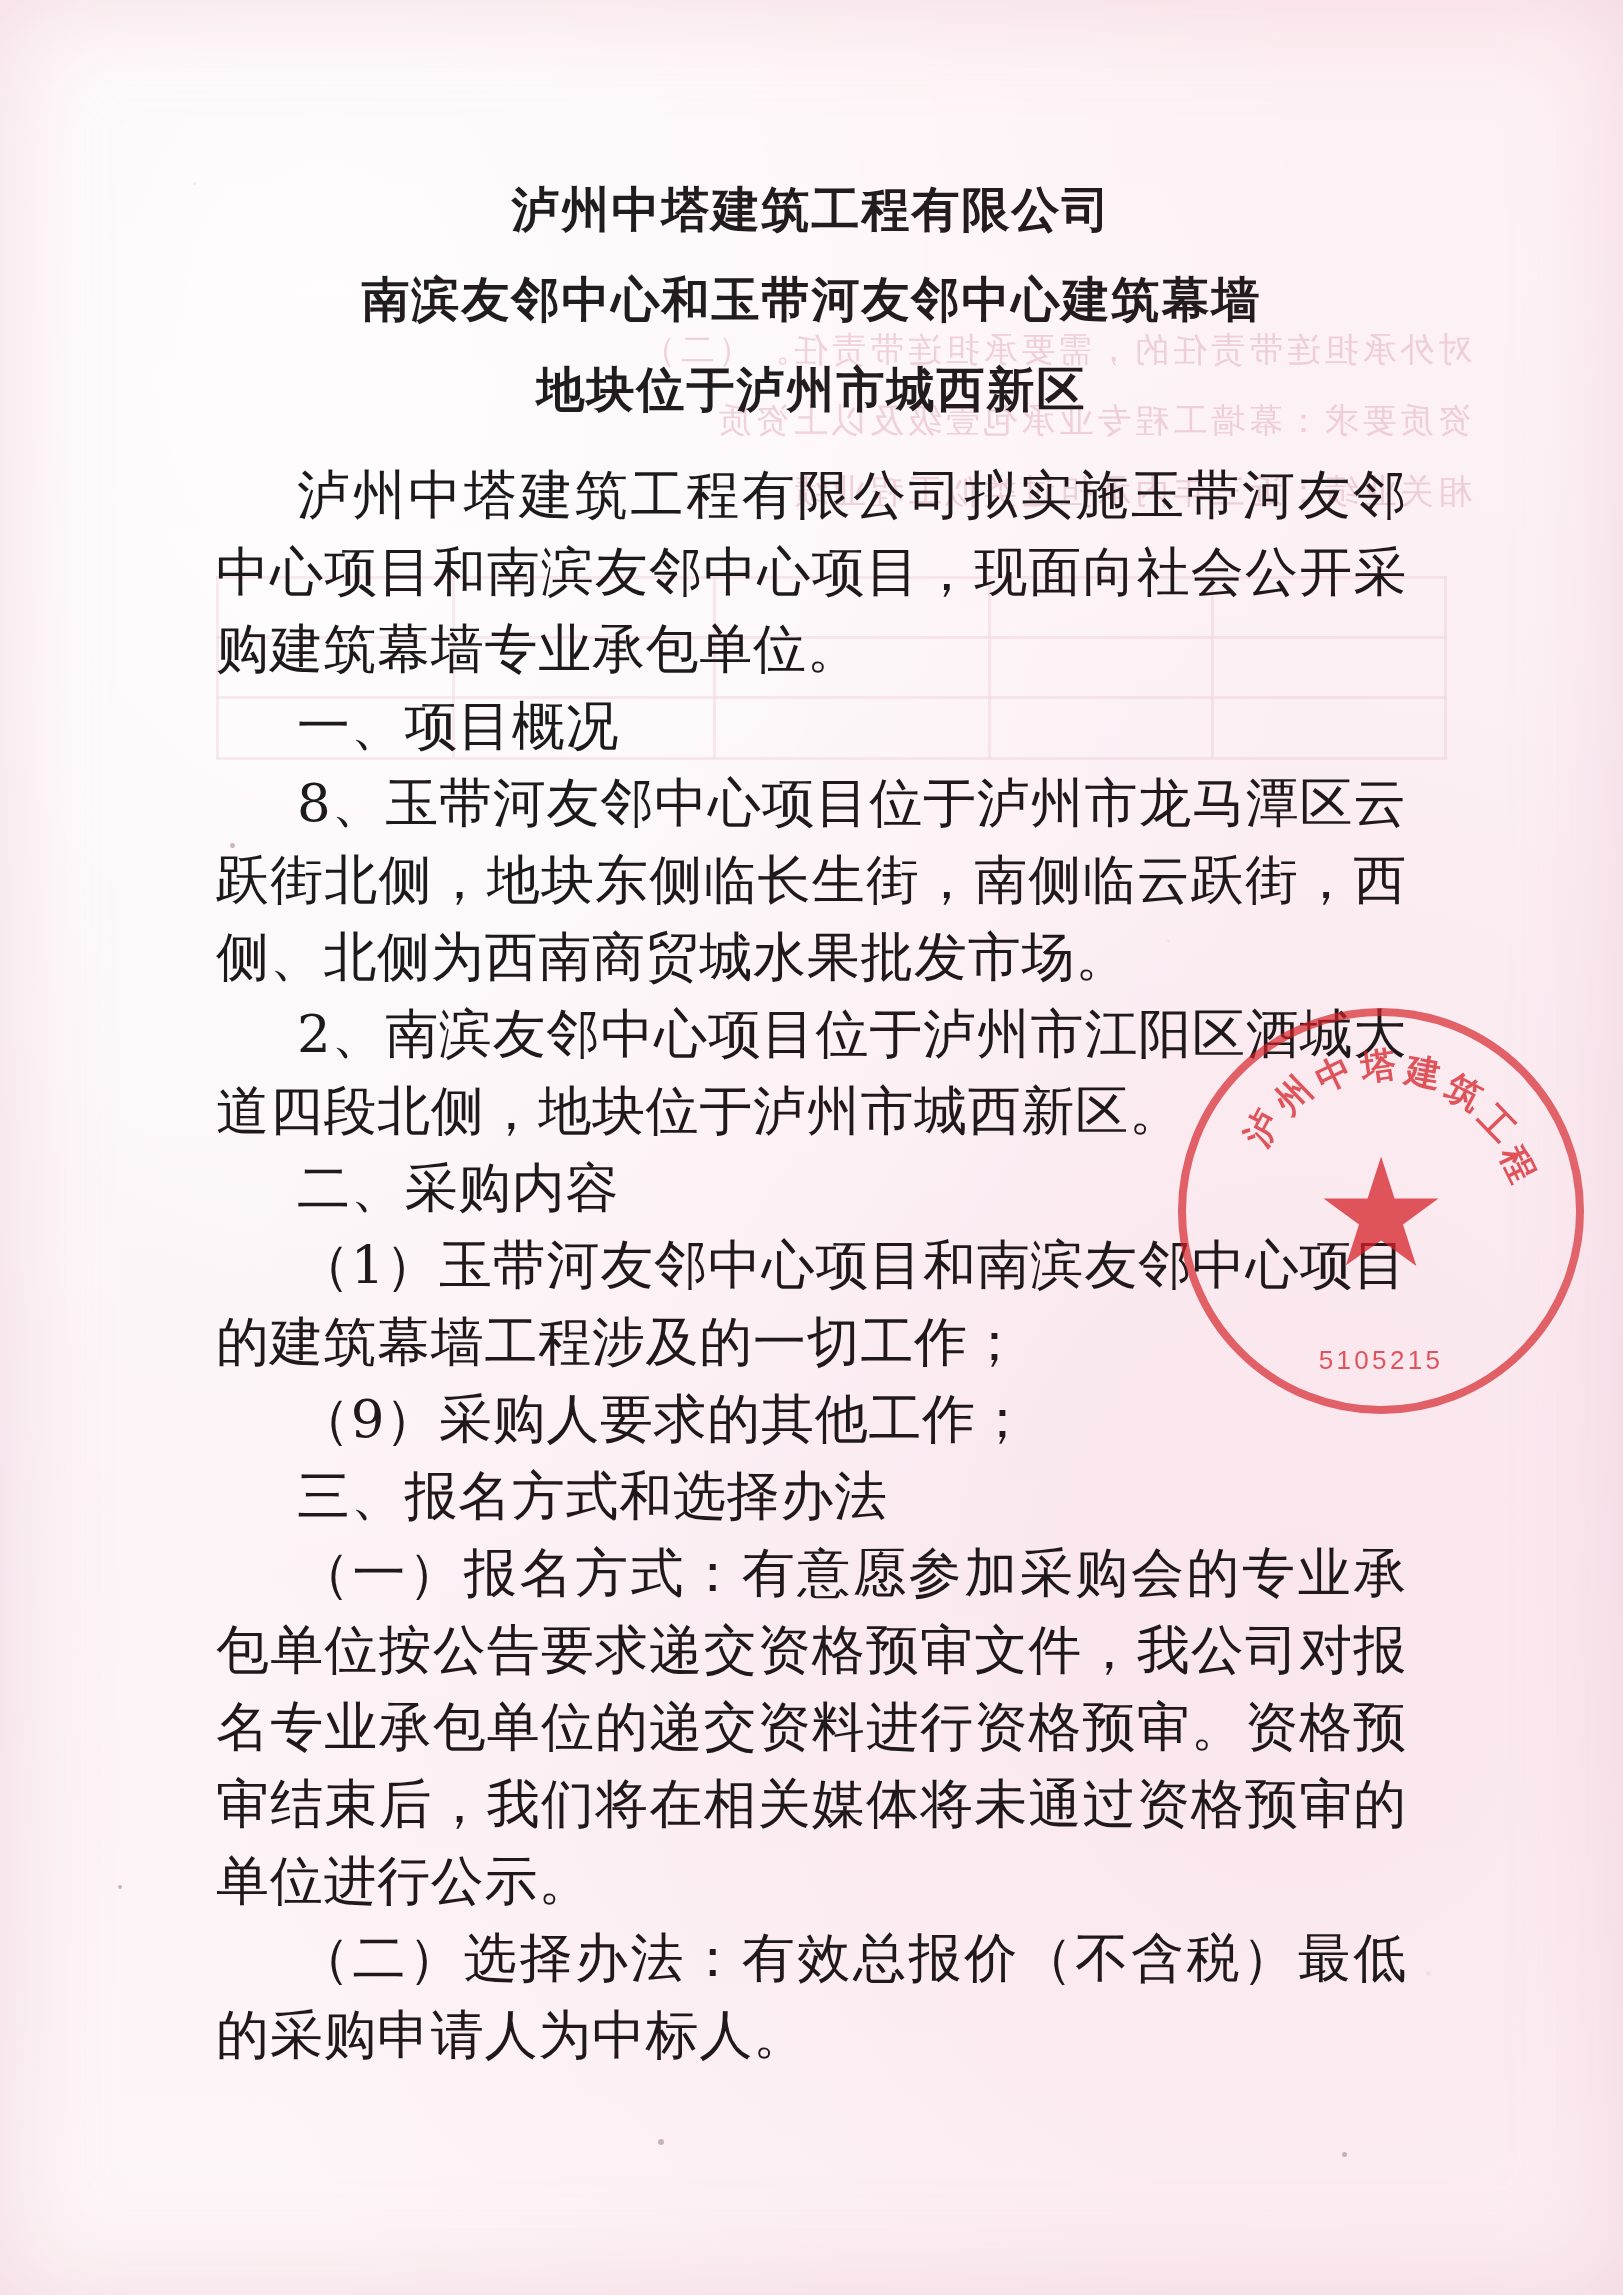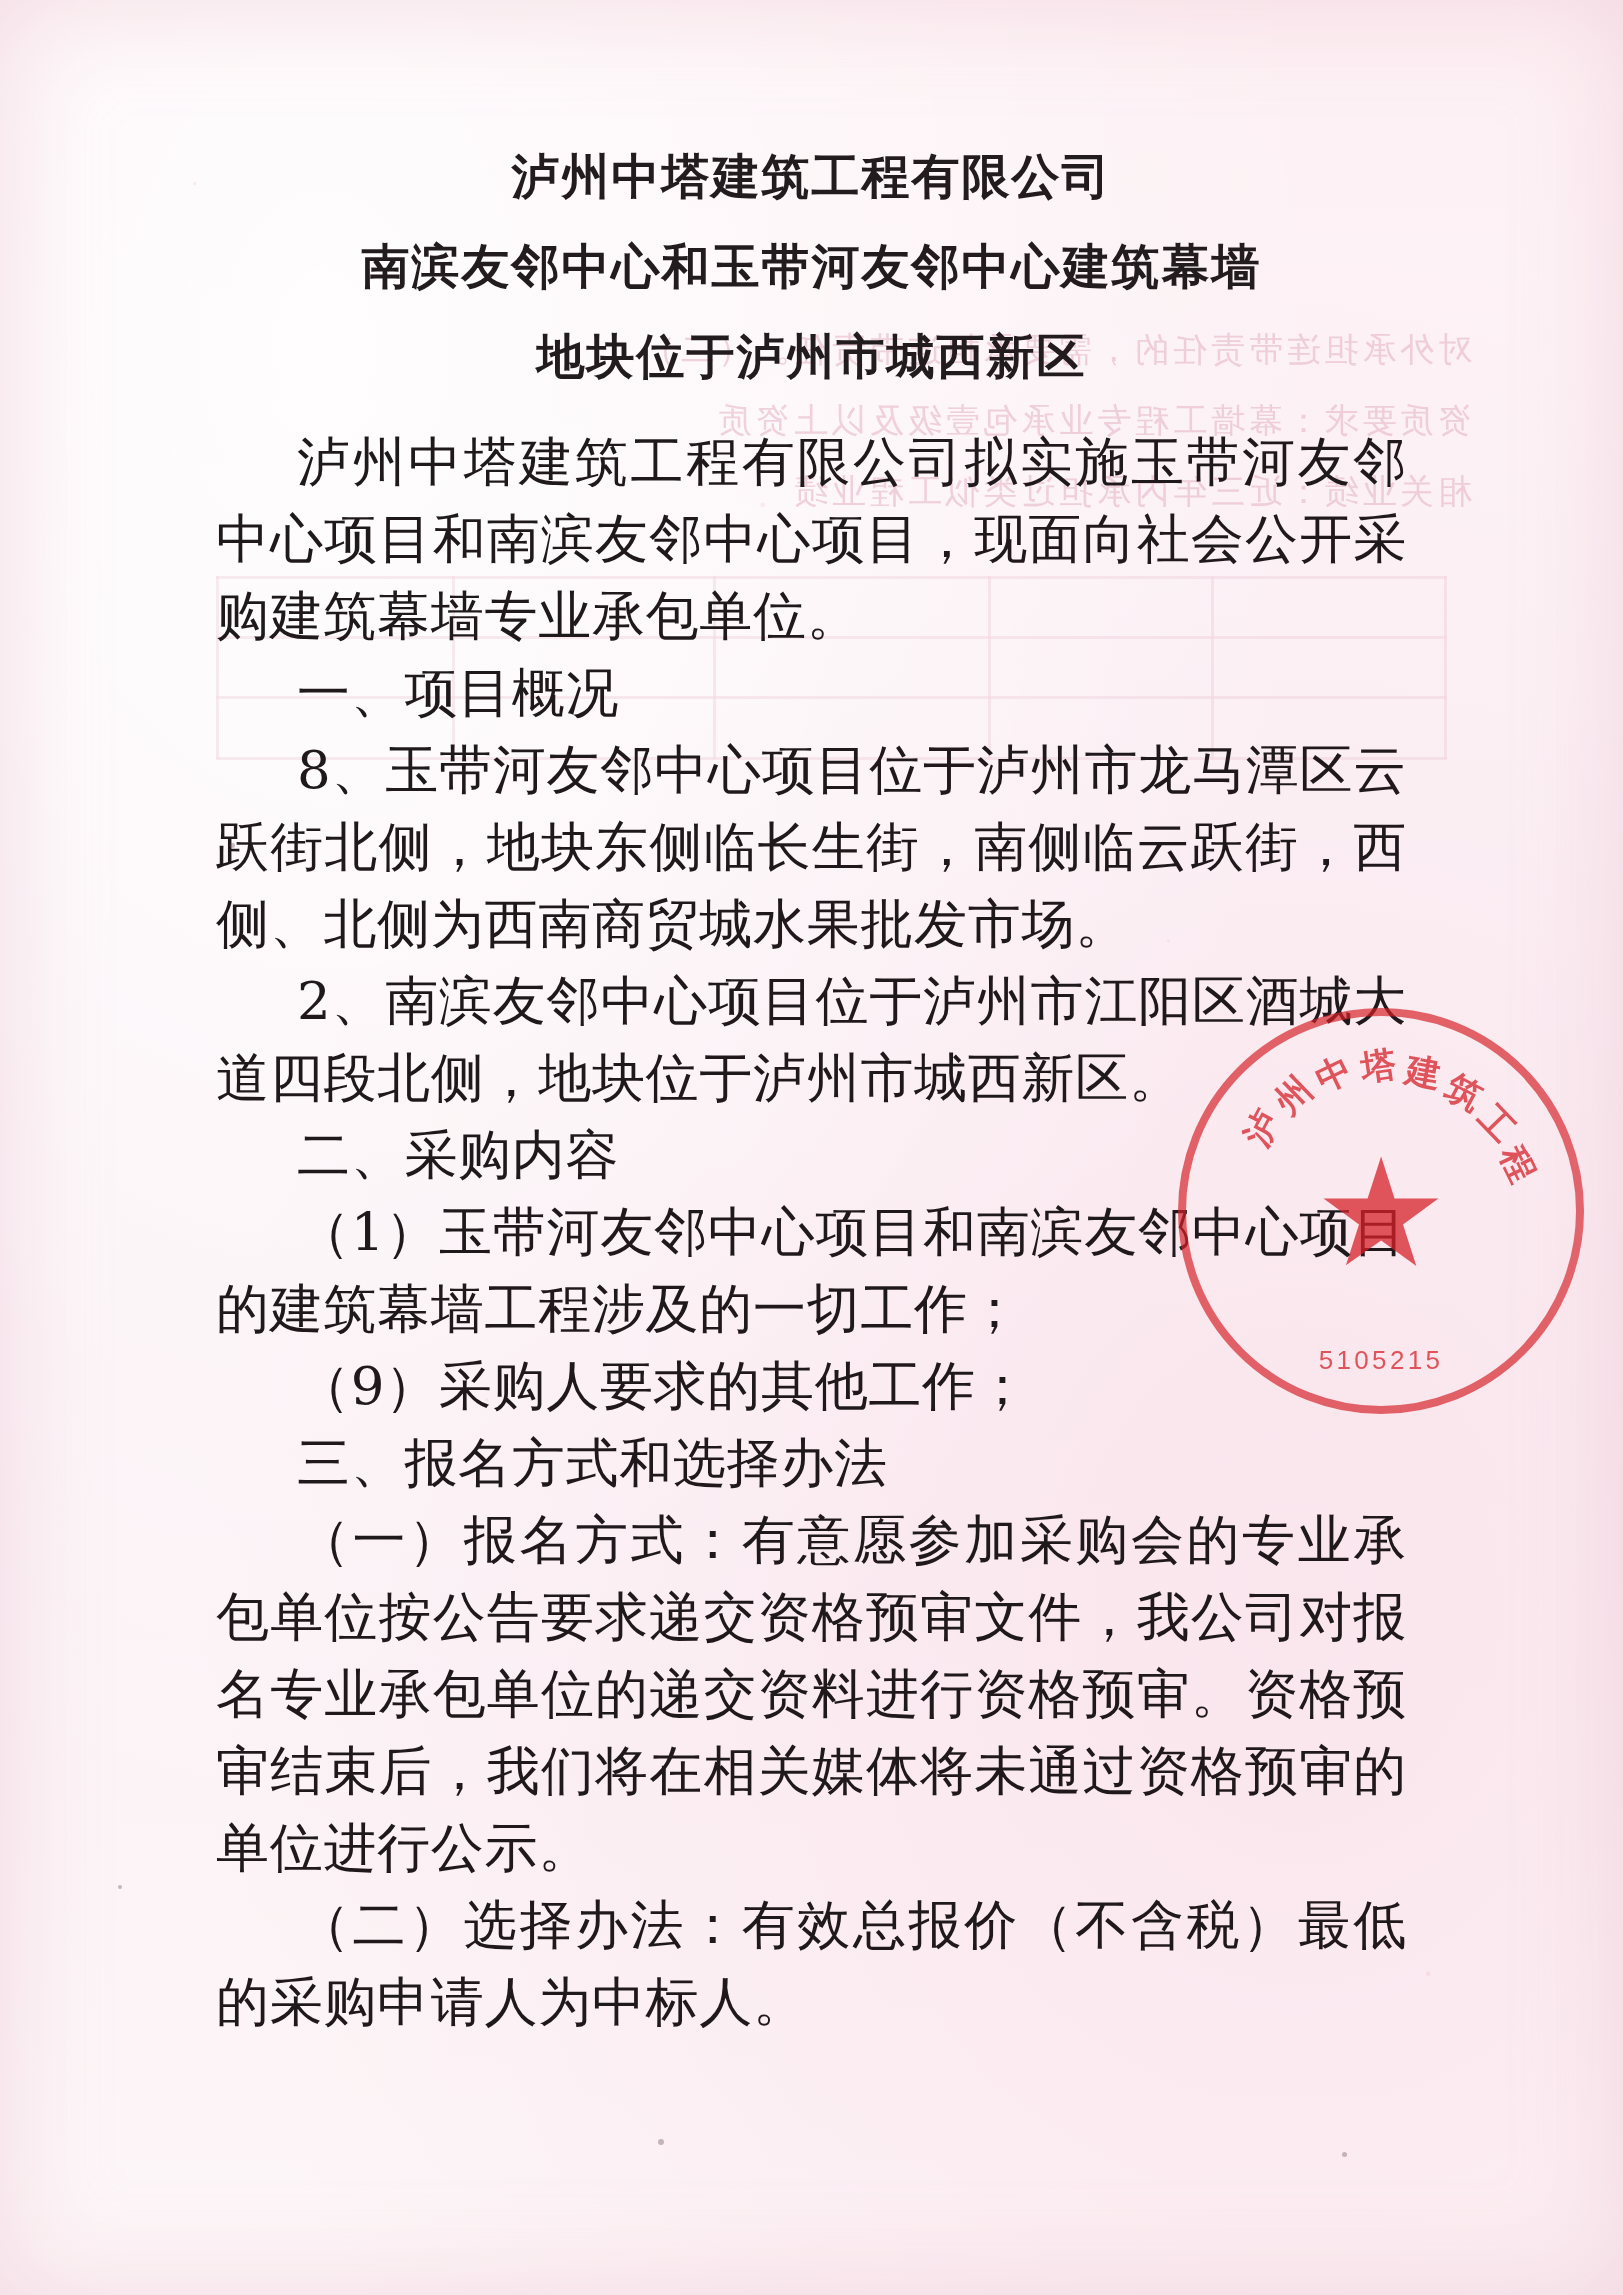--- a/index.html
+++ b/index.html
@@ -59,20 +59,21 @@
     opacity: 0.40;
     pointer-events: none;
   }
   .bleed-table div {
     position: absolute;
     background: rgba(226,170,190,0.55);
   }
   .content {
     position: relative;
     padding: 0;
+    margin-top: 33px;
   }
   .title-block {
     text-align: center;
     padding-top: 131px;
   }
   .title-line {
     font-size: 48px;
     font-weight: bold;
     line-height: 90px;
     letter-spacing: 2px;

